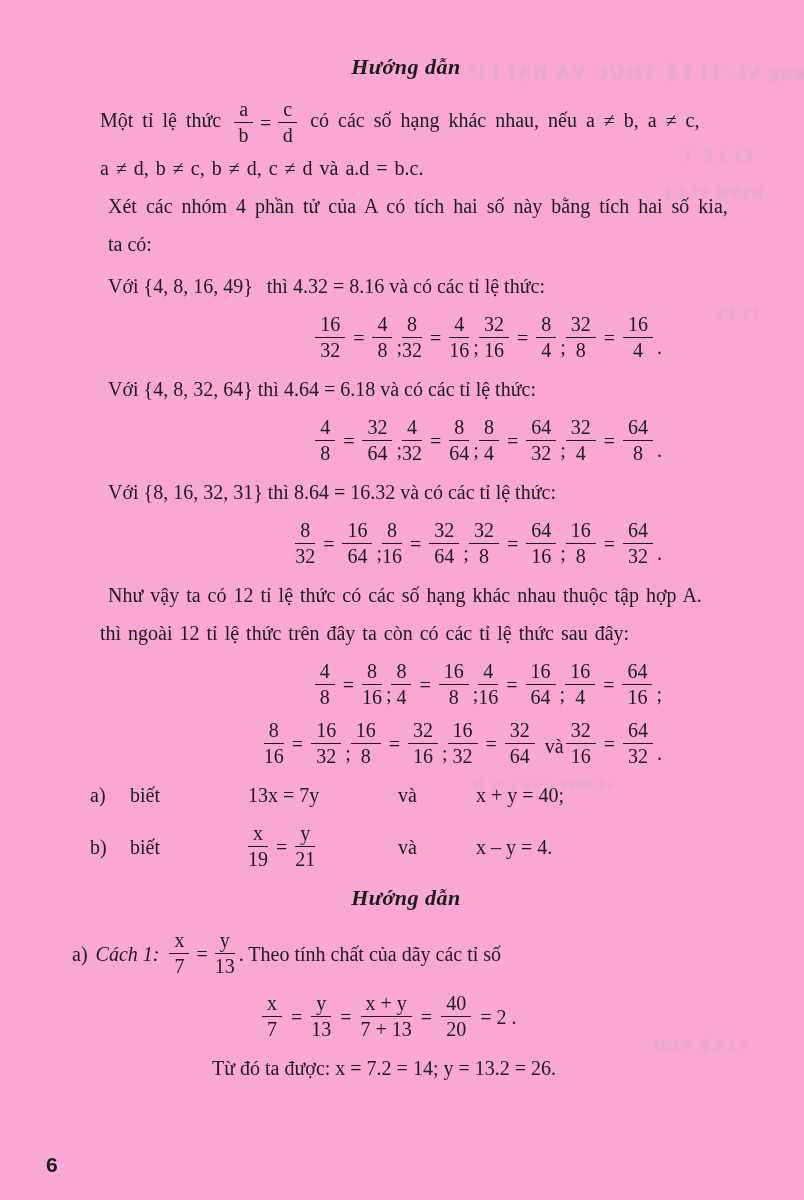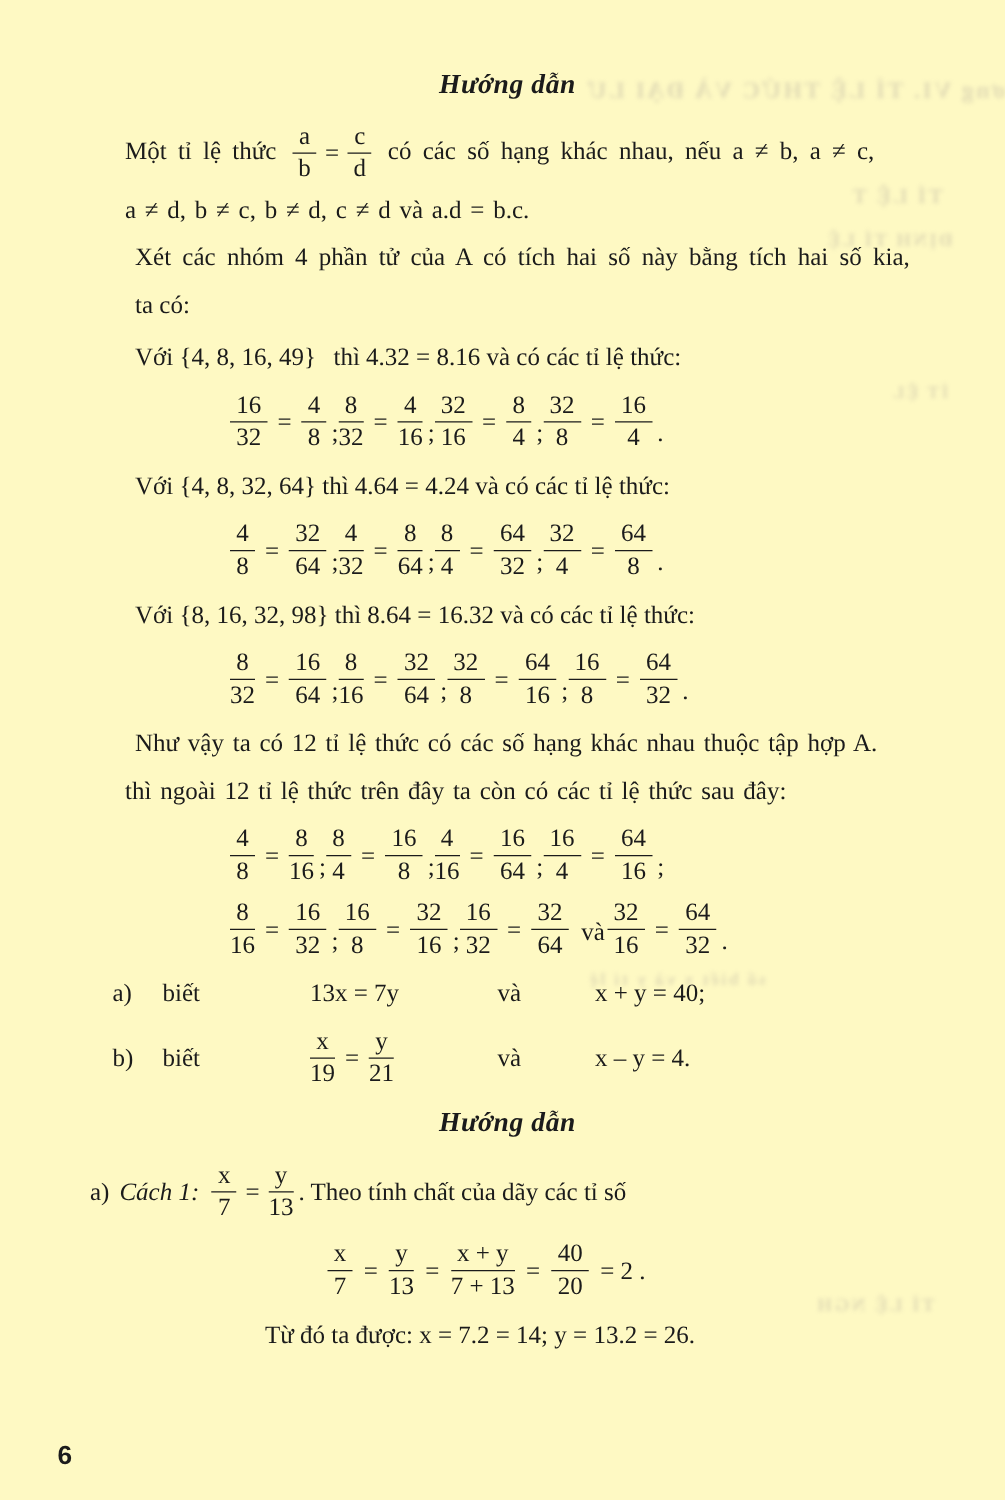--- a/index.html
+++ b/index.html
@@ -1,18 +1,18 @@
 <!DOCTYPE html>
 <html><head>
 <meta charset="utf-8">
 <style>
   html,body{margin:0;padding:0;background:#e9e9e9;}
   .page{
     position:relative;width:804px;height:1200px;margin:0 auto;
-    background:#fef9c3;overflow:hidden;
+    background:#f9a8d4;overflow:hidden;
     font-family:"Liberation Serif","DejaVu Serif",serif;
     color:#1b1b1b;font-size:20px;line-height:34px;
   }
   .content{position:relative;z-index:1;padding:50px 92px 0 100px;}
   .center-head{
     text-align:center;font-style:italic;font-weight:bold;font-size:22px;
     margin:0 0 14px 0;letter-spacing:.5px;
   }
   .line{white-space:nowrap;}
   .ws2{word-spacing:2px;} .ws4{word-spacing:4px;} .ws5{word-spacing:5px;}
@@ -23,21 +23,21 @@
   .frac{
     display:inline-flex;flex-direction:column;text-align:center;
     vertical-align:middle;line-height:23px;font-size:20px;
   }
   .frac .num{border-bottom:1.8px solid #1b1b1b;padding:0 5px 1px 5px;display:block;}
   .frac .den{padding-top:1px;display:block;}
   .inline-frac-wrap{display:inline-flex;align-items:center;vertical-align:middle;margin:0 4px;}
   .inline-frac-wrap .eqs{margin:0 7px;}
   
   .fracrow{
-    display:flex;justify-content:flex-start;align-items:center;
+    display:flex;justify-content:flex-end;align-items:center;
     margin:10px 50px 10px 84px;
   }
   .prop{display:inline-flex;align-items:center;}
   .prop .eq{margin:0 8px;}
   .tail{margin-left:4px;position:relative;top:9px;}
   .conj{margin:0 2px 0 10px;position:relative;top:2px;}
   
   .group-intro{margin:8px 0 2px 0;}
   .gap{display:inline-block;width:14px;}
   
@@ -153,21 +153,21 @@
           <span class="eq">=</span>
           <span class="frac">
             <span class="num">16</span>
             <span class="den">4</span>
           </span>
           <span class="tail">.</span>
         </span>
       </div>
 
     <p class="group-intro line indent">
-      <span>Với {4, 8, 32, 64}</span> <span>thì 4.64 = 4.24 và có các tỉ lệ thức:</span>
+      <span>Với {4, 8, 32, 64}</span> <span>thì 4.64 = 6.18 và có các tỉ lệ thức:</span>
     </p>
     <div class="fracrow">
         <span class="prop">
           <span class="frac">
             <span class="num">4</span>
             <span class="den">8</span>
           </span>
           <span class="eq">=</span>
           <span class="frac">
             <span class="num">32</span>
@@ -207,21 +207,21 @@
           <span class="eq">=</span>
           <span class="frac">
             <span class="num">64</span>
             <span class="den">8</span>
           </span>
           <span class="tail">.</span>
         </span>
       </div>
 
     <p class="group-intro line indent">
-      <span>Với {8, 16, 32, 98}</span> <span>thì 8.64 = 16.32 và có các tỉ lệ thức:</span>
+      <span>Với {8, 16, 32, 31}</span> <span>thì 8.64 = 16.32 và có các tỉ lệ thức:</span>
     </p>
     <div class="fracrow">
         <span class="prop">
           <span class="frac">
             <span class="num">8</span>
             <span class="den">32</span>
           </span>
           <span class="eq">=</span>
           <span class="frac">
             <span class="num">16</span>

